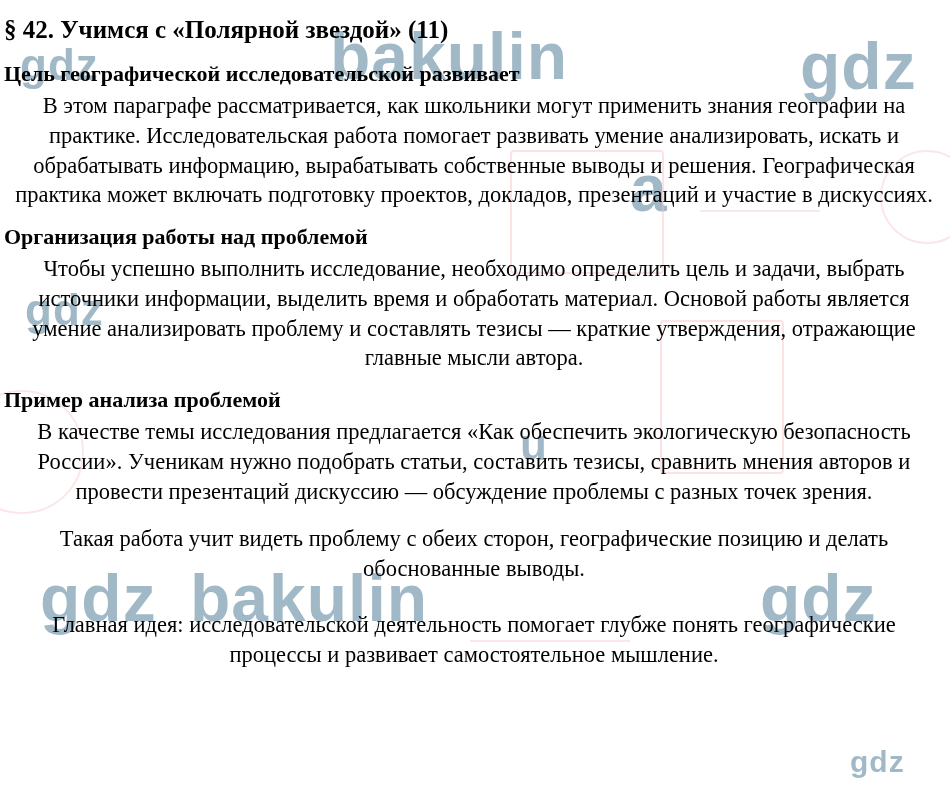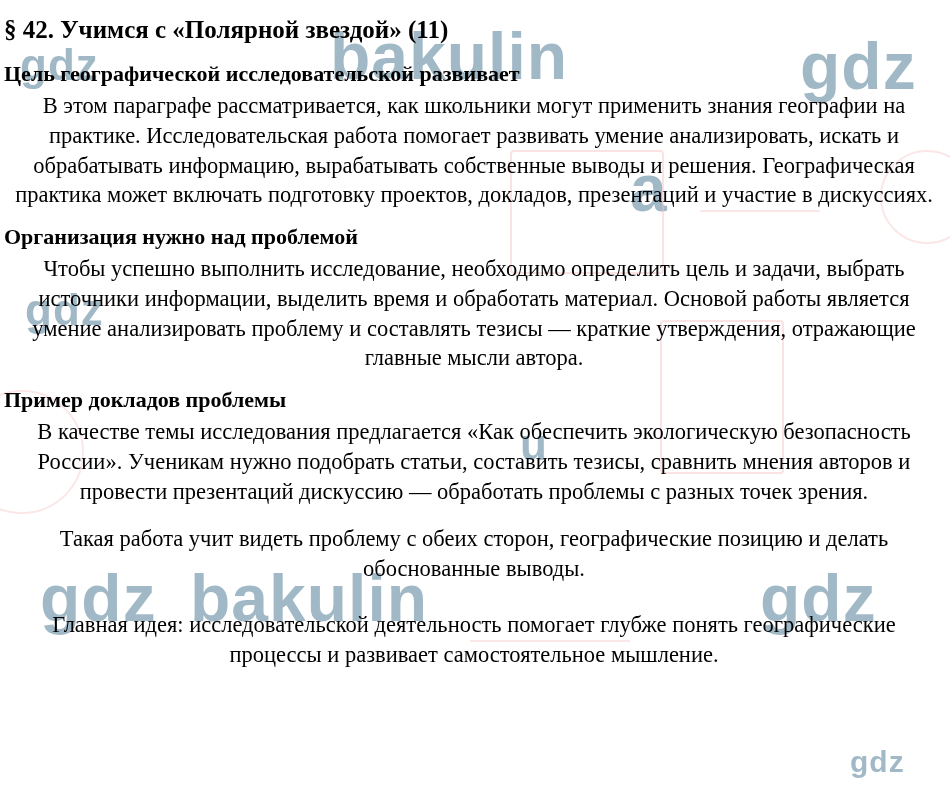--- a/index.html
+++ b/index.html
@@ -115,27 +115,27 @@
 <div class="page">
 
   <h1 class="doc-title">§ 42. Учимся с «Полярной звездой» (11)</h1>
 
   <div class="section">
     <h2 class="section-heading">Цель географической исследовательской развивает</h2>
     <p class="para"><span>В этом параграфе рассматривается, как школьники могут применить знания географии на практике. Исследовательская работа помогает развивать умение анализировать, искать и обрабатывать информацию, вырабатывать собственные выводы и решения. Географическая практика может включать подготовку проектов, докладов, презентаций и участие в дискуссиях.</span></p>
   </div>
 
   <div class="section">
-    <h2 class="section-heading">Организация нужно над проблемой</h2>
+    <h2 class="section-heading">Организация работы над проблемой</h2>
     <p class="para"><span>Чтобы успешно выполнить исследование, необходимо определить цель и задачи, выбрать источники информации, выделить время и обработать материал. Основой работы является умение </span><b>анализировать проблему и составлять тезисы</b><span> — краткие утверждения, отражающие главные мысли автора.</span></p>
   </div>
 
   <div class="section">
-    <h2 class="section-heading">Пример докладов проблемы</h2>
-    <p class="para"><span>В качестве темы исследования предлагается «Как обеспечить экологическую безопасность России». Ученикам нужно подобрать статьи, составить тезисы, сравнить мнения авторов и провести </span><b>презентаций дискуссию</b><span> — обработать проблемы с разных точек зрения.</span></p>
+    <h2 class="section-heading">Пример анализа проблемой</h2>
+    <p class="para"><span>В качестве темы исследования предлагается «Как обеспечить экологическую безопасность России». Ученикам нужно подобрать статьи, составить тезисы, сравнить мнения авторов и провести </span><b>презентаций дискуссию</b><span> — обсуждение проблемы с разных точек зрения.</span></p>
     <p class="para"><span>Такая работа учит видеть проблему с обеих сторон, географические позицию и делать обоснованные выводы.</span></p>
   </div>
 
   <div class="spacer-block"></div>
 
   <div class="section">
     <p class="para"><b>Главная идея:</b><span> исследовательской деятельность помогает глубже понять географические процессы и развивает самостоятельное мышление.</span></p>
   </div>
 
 </div>

